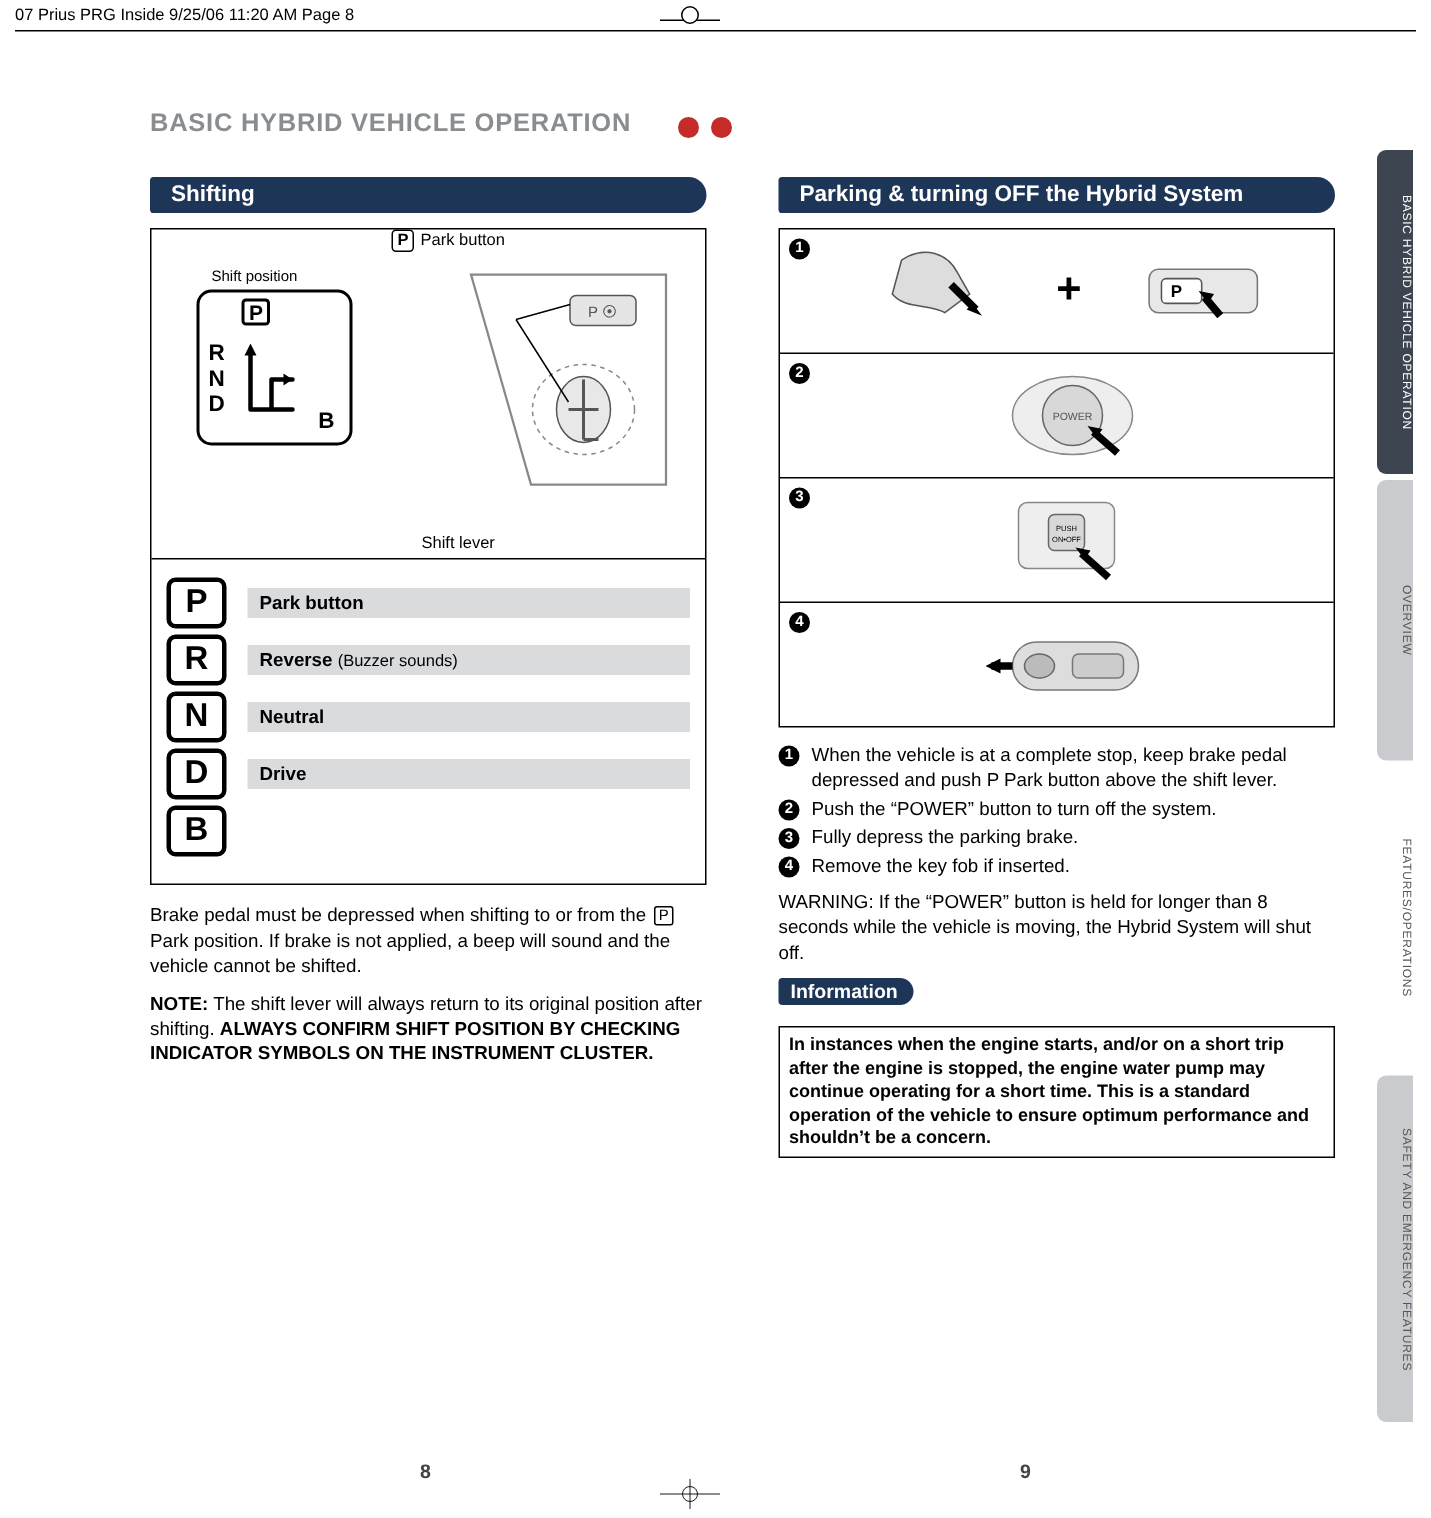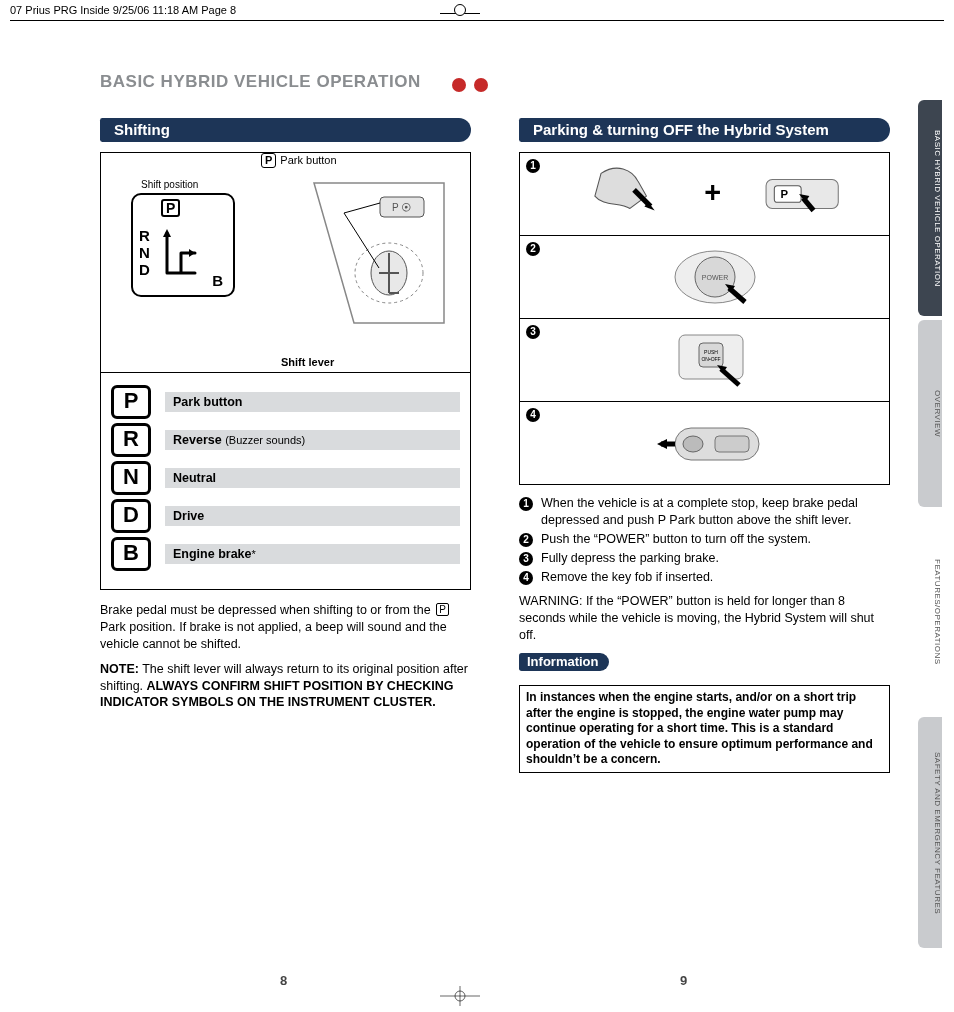--- a/index.html
+++ b/index.html
@@ -105,21 +105,21 @@
     background:#fff;
     text-align:left;
   }
   .shift-diagram .p-ind {position:absolute;top:4px;left:28px;font-weight:bold;font-size:14px;border:2px solid #000;border-radius:3px;padding:0 3px;line-height:14px;}
   .shift-diagram .rnd {position:absolute;top:32px;left:6px;font-weight:bold;font-size:15px;line-height:17px;}
   .shift-diagram .gate {position:absolute;top:34px;left:28px;width:40px;height:48px;}
   .shift-diagram .b {position:absolute;bottom:6px;right:10px;font-weight:bold;font-size:15px;}
   .shift-pos-label{position:absolute;top:26px;left:40px;font-size:10px;}
   .park-btn-label{position:absolute;top:0px;left:160px;font-size:11px;}
   .park-btn-label .pbox{display:inline-block;border:1.5px solid #000;border-radius:3px;padding:0 3px;font-weight:bold;font-size:11px;line-height:13px;margin-right:4px;}
-  .shift-lever-label{position:absolute;bottom:4px;left:180px;font-size:11px;font-weight:bold;}
+  .shift-lever-label{position:absolute;bottom:4px;left:180px;font-size:11px;}
   .shifter-art{
     position:absolute; top:20px; right:16px; width:160px; height:160px;
   }
   .legend-row {
     display:flex; align-items:center; margin:4px 0;
   }
   .legend-letter {
     width:34px;height:28px;border:3px solid #000;border-radius:6px;
     font-weight:900;font-size:22px;text-align:center;line-height:26px;
     margin-right:14px; font-family: Arial, sans-serif;
@@ -178,21 +178,21 @@
   .page-num.left{left:280px;}
   .page-num.right{left:680px;}
   .crop-bottom{
     position:absolute; bottom:6px; left:440px;
   }
   .crop-bottom svg{display:block;}
 </style>
 </head>
 <body>
 
-<div class="print-header">07 Prius PRG Inside  9/25/06  11:18 AM  Page 8</div>
+<div class="print-header">07 Prius PRG Inside  9/25/06  11:20 AM  Page 8</div>
 
 <div class="crop-top"></div>
 
 <div class="page-title">BASIC HYBRID VEHICLE OPERATION</div>
 <div class="dots"><span></span><span></span></div>
 
 <div class="columns">
 
   <div class="col">
     <span class="pill">Shifting</span>
@@ -239,21 +239,20 @@
         <div class="legend-row">
           <div class="legend-letter">N</div>
           <div class="legend-text"><span>Neutral</span><span class="sub"></span></div>
         </div>
         <div class="legend-row">
           <div class="legend-letter">D</div>
           <div class="legend-text"><span>Drive</span><span class="sub"></span></div>
         </div>
         <div class="legend-row">
           <div class="legend-letter">B</div>
-          <div class="legend-text"><span>Engine brake</span><span class="sub">*</span></div>
         </div>
       </div>
     </div>
 
     <p class="body-text">
       <span>Brake pedal must be depressed when shifting to or from the </span><span class="pbox">P</span><span> Park position. If brake is not applied, a beep will sound and the vehicle cannot be shifted.</span>
     </p>
     <p class="body-text">
       <b>NOTE:</b><span> The shift lever will always return to its original position after shifting. </span><b>ALWAYS CONFIRM SHIFT POSITION BY CHECKING INDICATOR SYMBOLS ON THE INSTRUMENT CLUSTER.</b>
     </p>

